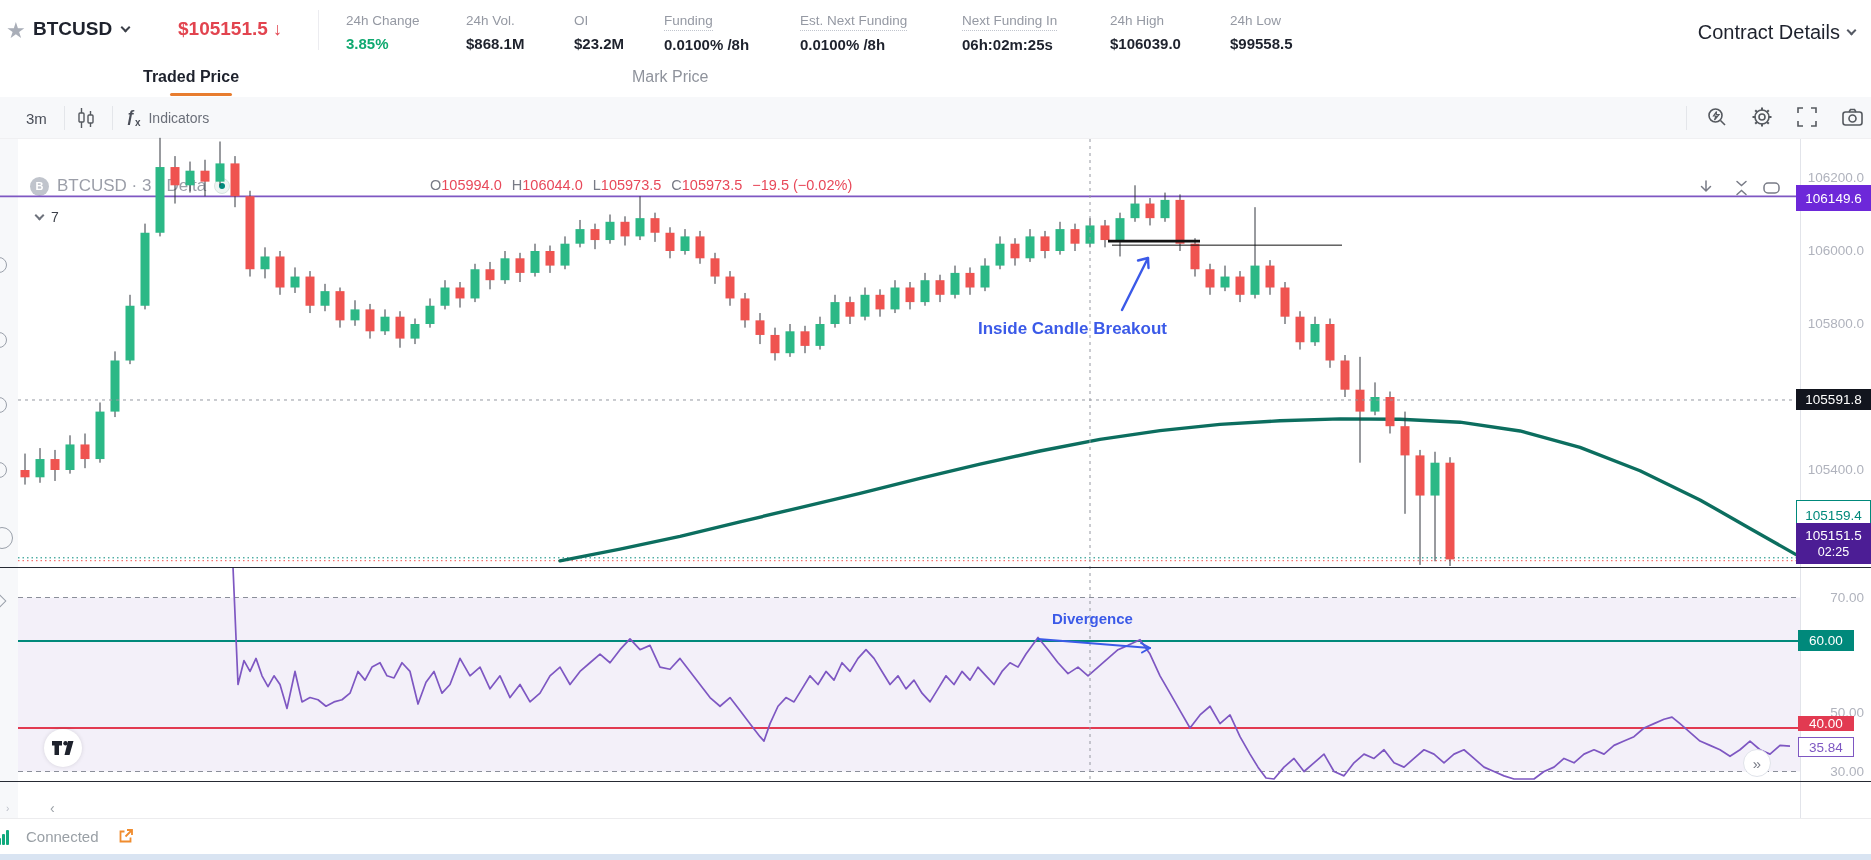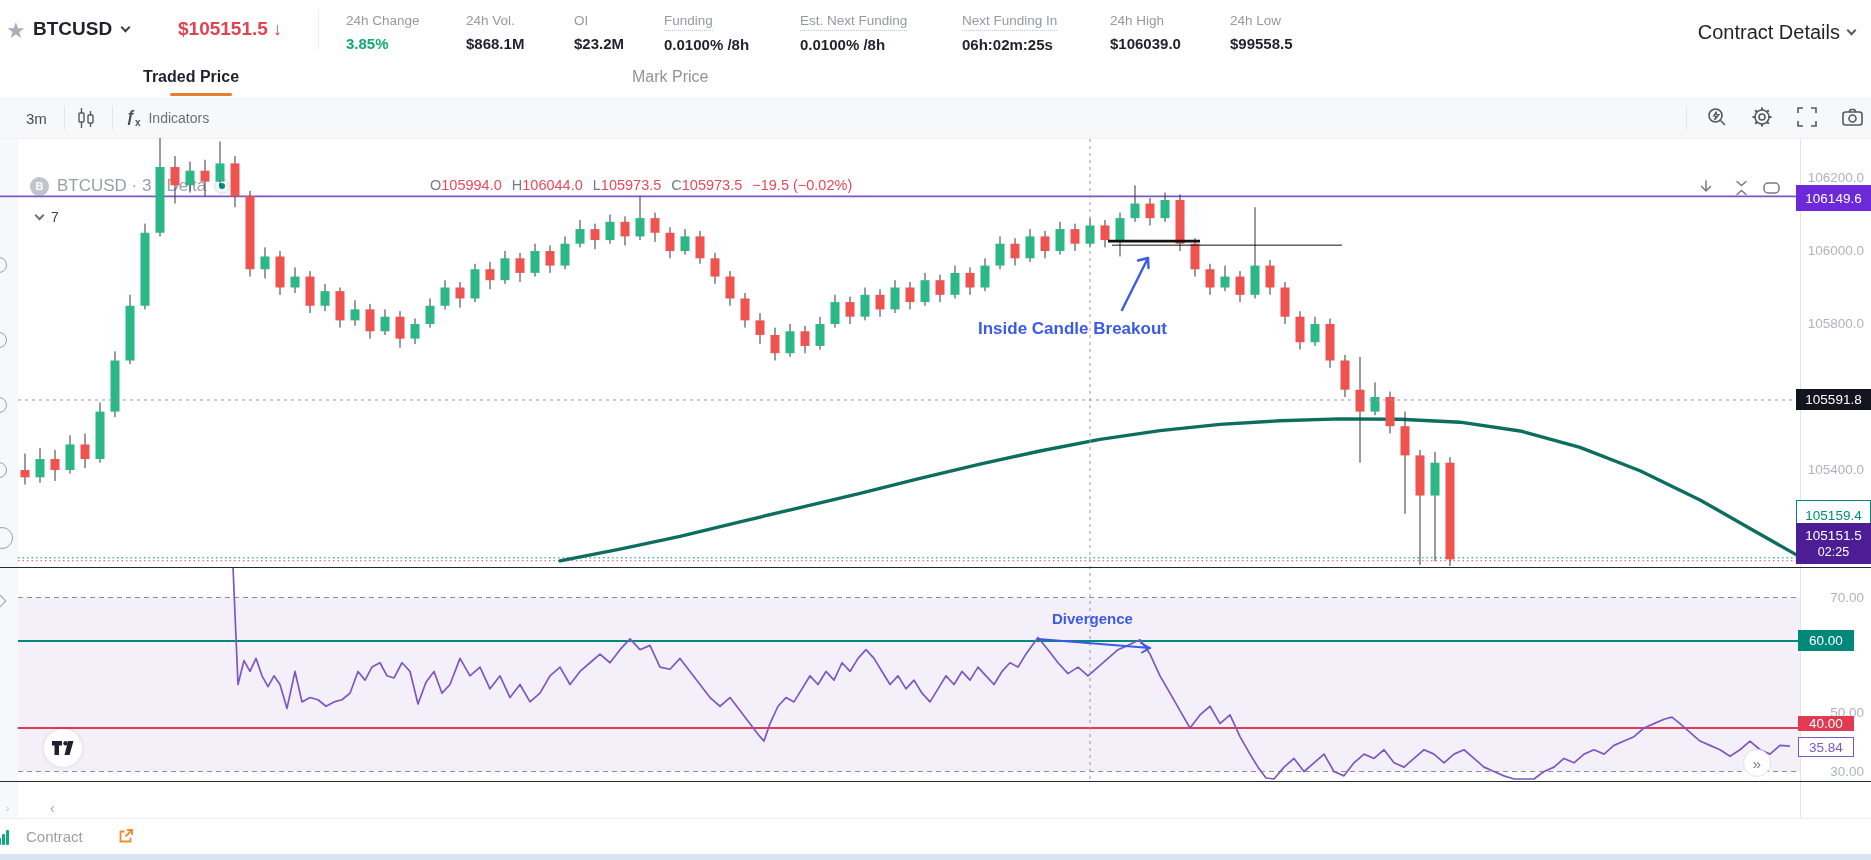--- a/index.html
+++ b/index.html
@@ -494,21 +494,21 @@
       <rect x="1764" y="183" width="15" height="10" rx="4"></rect>
     </g>
   </svg>
 
   <div id="statusbar">
     <div id="sig">
       <i style="left:0;height:7px"></i>
         <i style="left:4px;height:11px"></i>
         <i style="left:8px;height:15px"></i>
     </div>
-    <span id="connected">Contract</span>
+    <span id="connected">Connected</span>
     <span id="extlink">
       <svg width="16" height="16" viewBox="0 0 16 16" fill="none" stroke="#f08c2e" stroke-width="1.8">
         <path d="M6.5 3.5 H2.5 V13.5 H12.5 V9.5"></path>
         <path d="M9 2 h5 v5 M14 2 L7.5 8.5"></path>
       </svg>
     </span>
   </div>
   <div id="bottomstrip"></div>
 </div>
 

